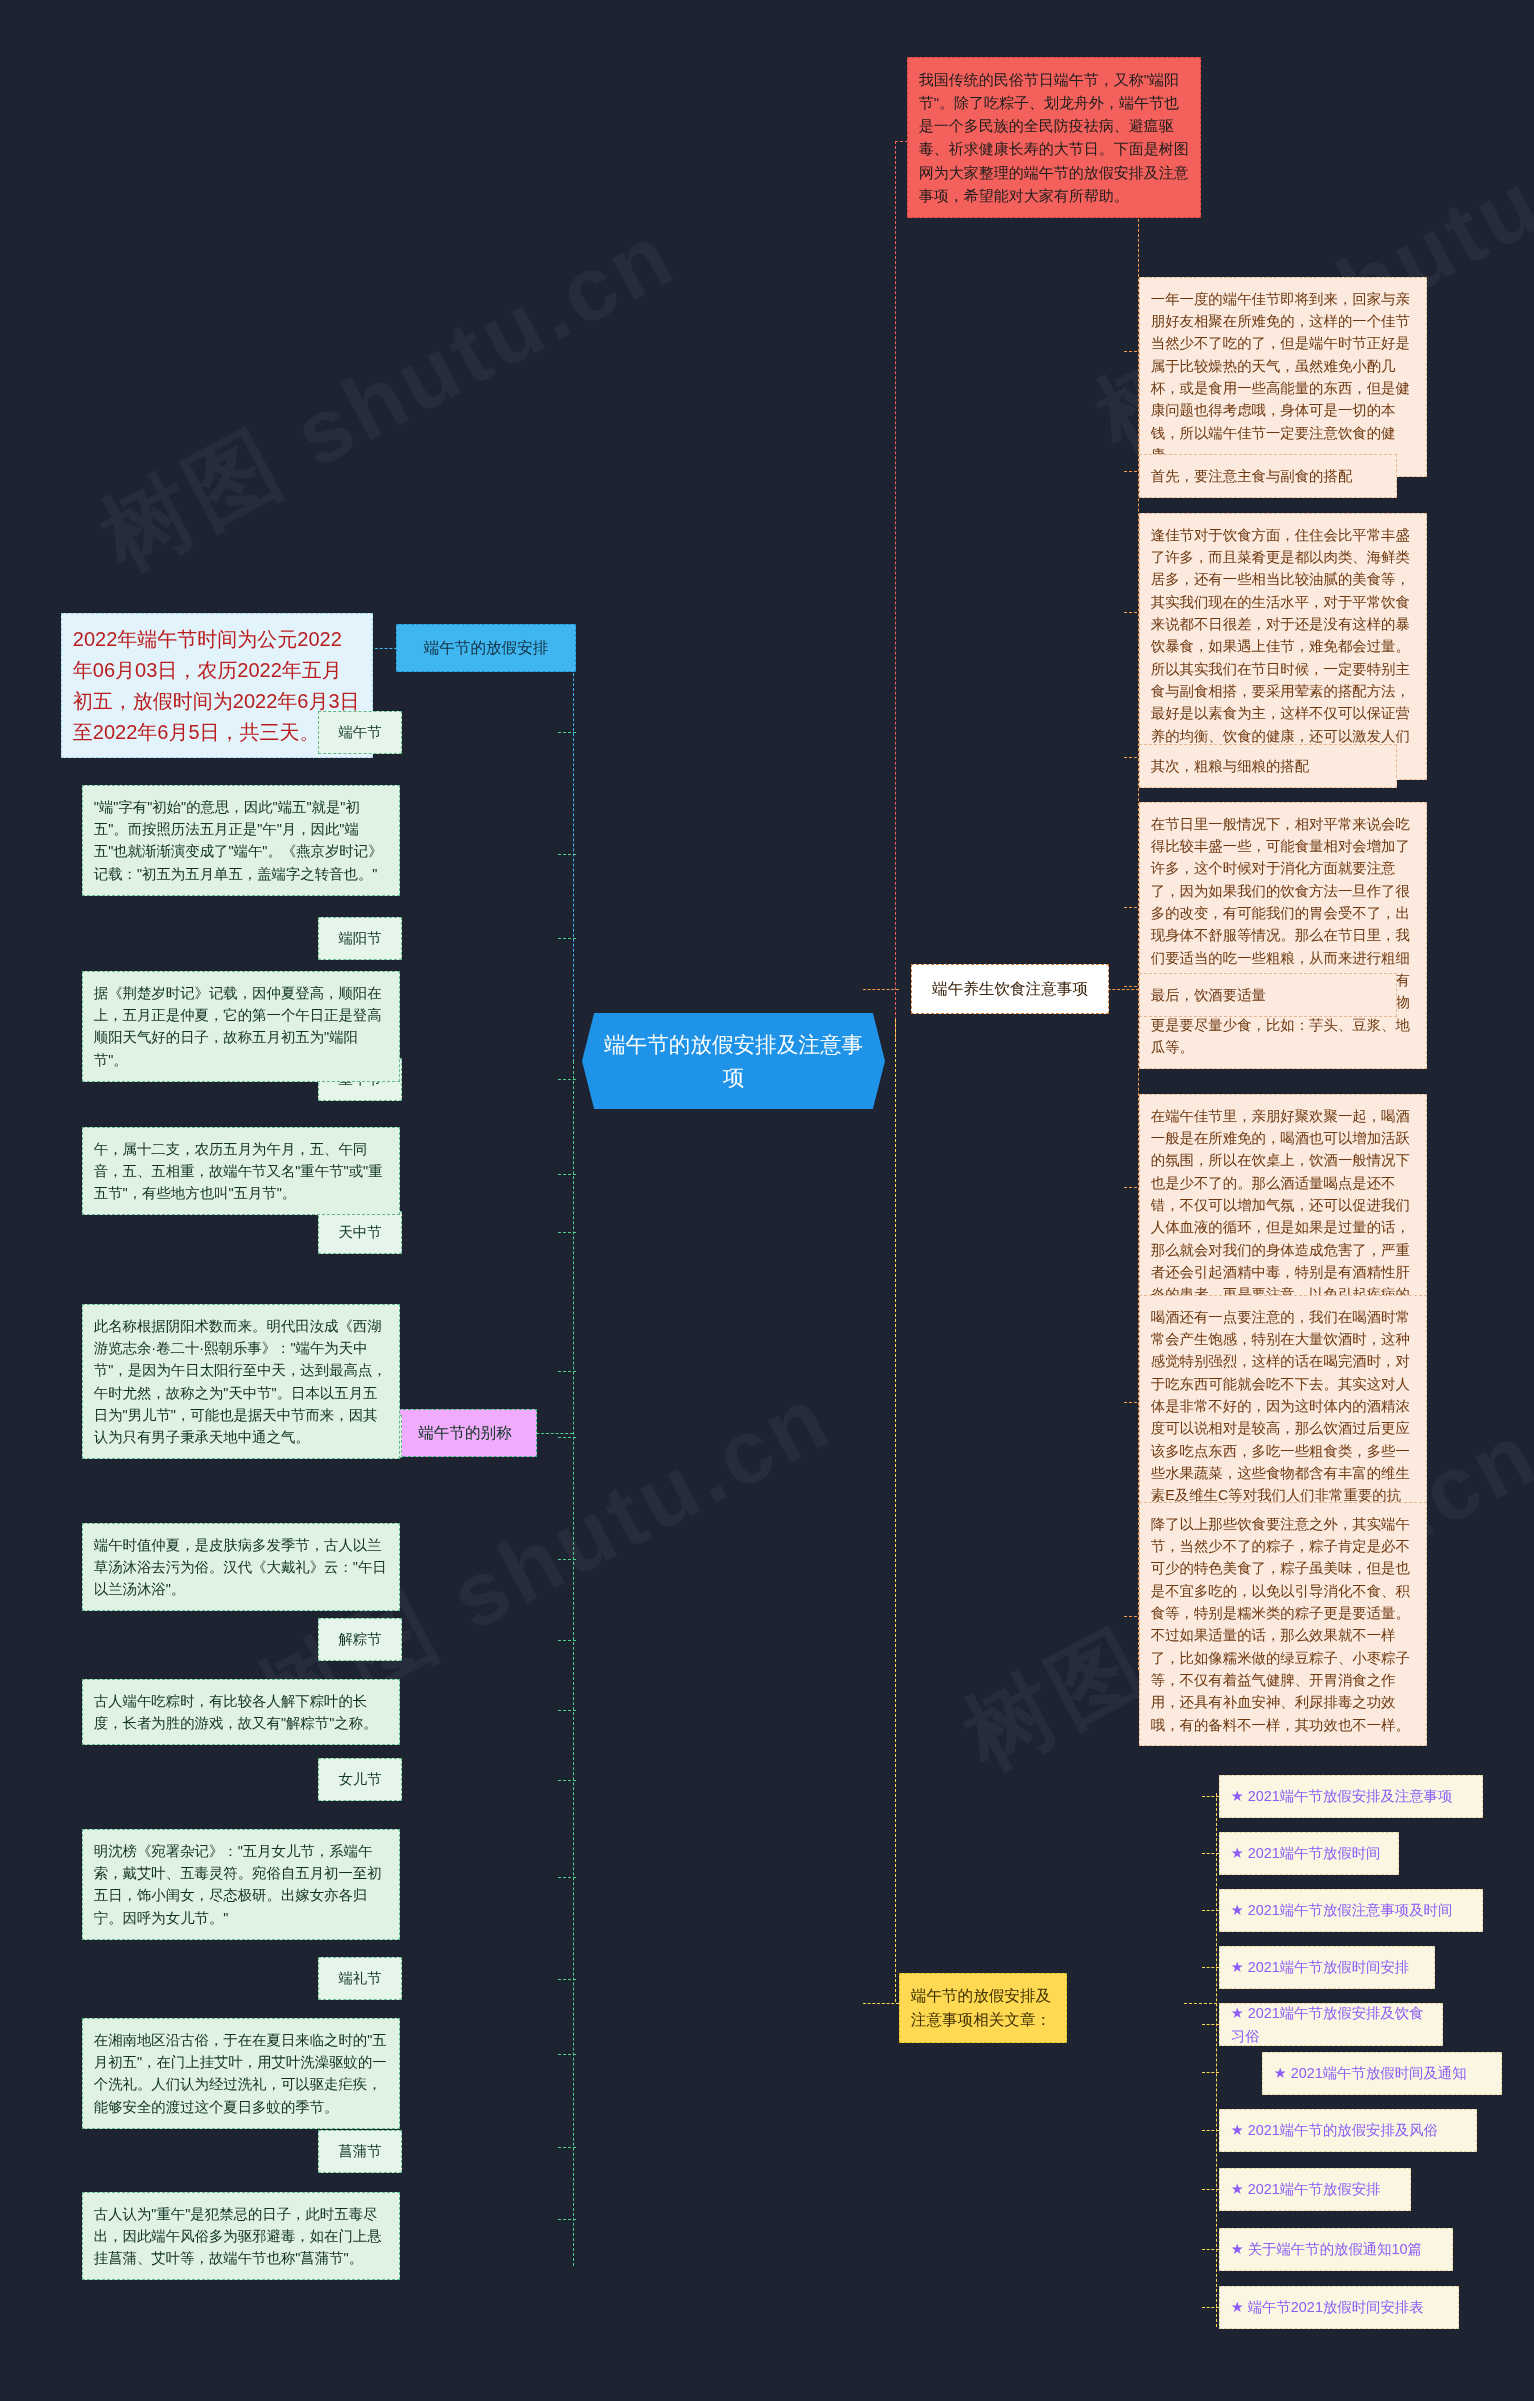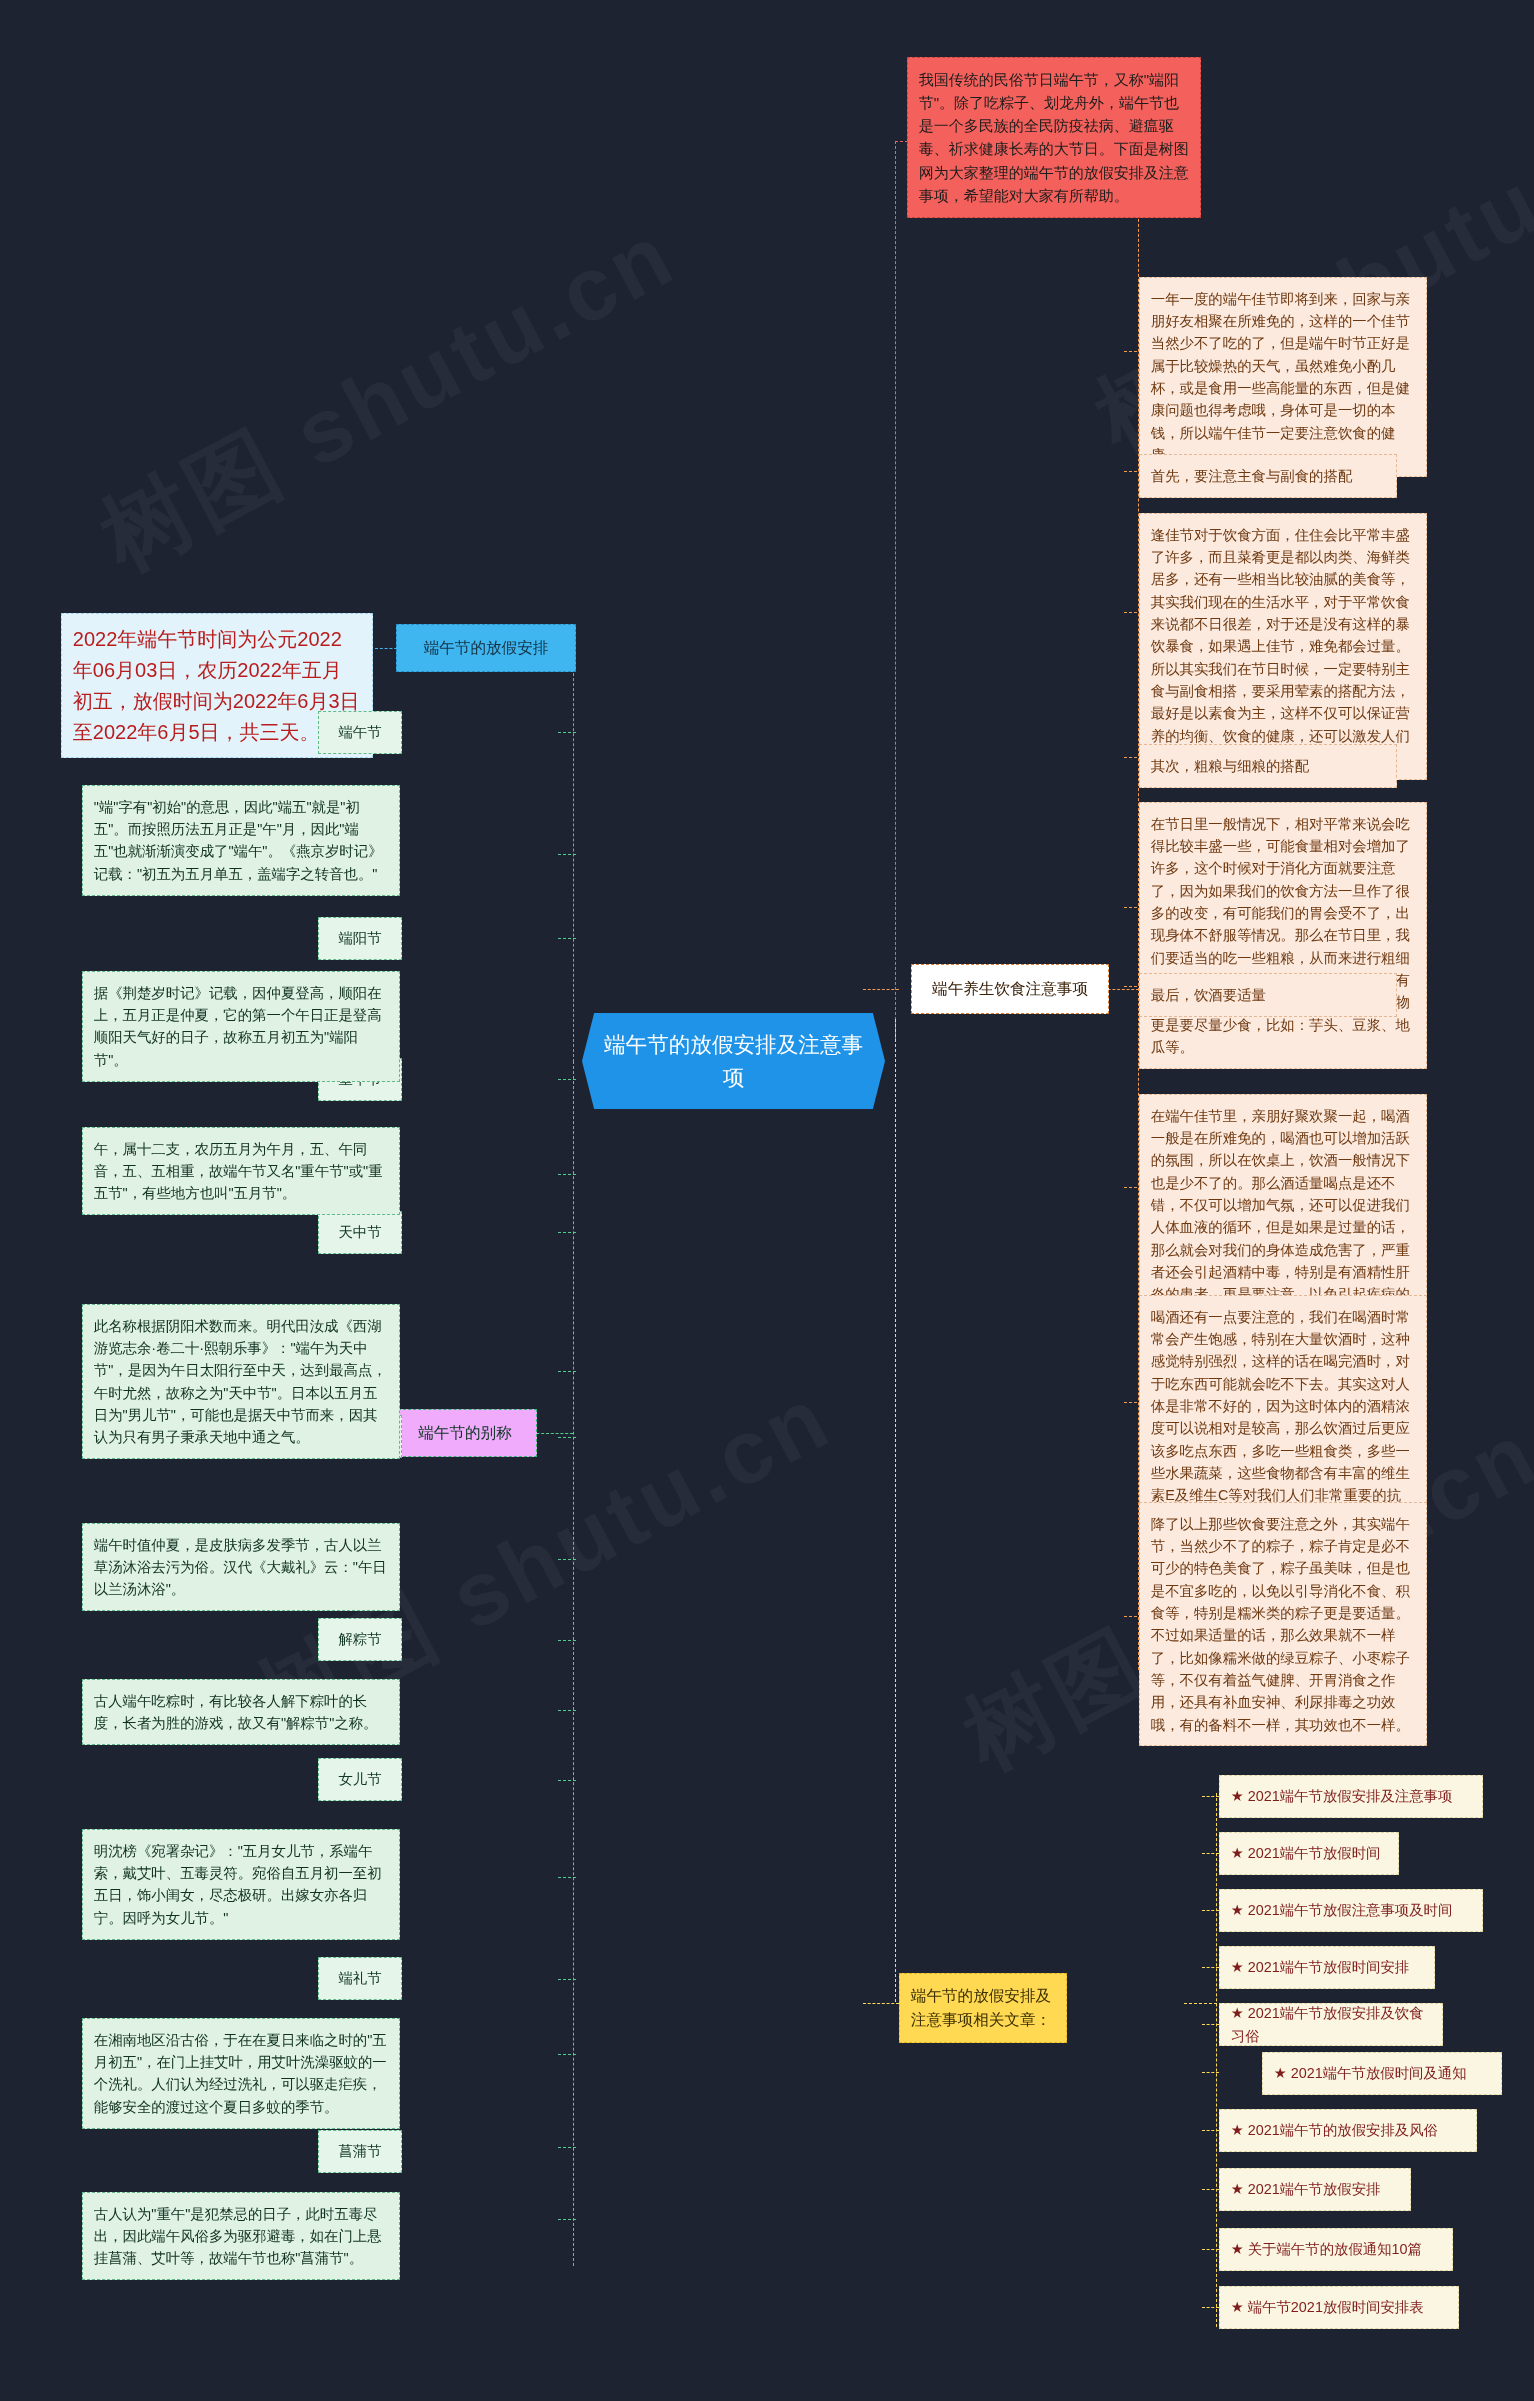--- a/index.html
+++ b/index.html
@@ -73,21 +73,21 @@
   }
   .n-orange-body {
     background: #fceade; border-color: #e4b894; color: #6d3810;
     font-size: 14.4px;
   }
   .n-yellow-head {
     background: #ffd952; border-color: #e0b920; color: #3d3000;
     font-size: 15.6px;
   }
   .n-yellow-leaf {
-    background: #fbf6e1; border-color: #ded5a3; color: #7f1d1d;
+    background: #fbf6e1; border-color: #ded5a3; color: #8b5cf6;
     font-size: 14.4px;
   }
   
   .ln { position: absolute; pointer-events: none; }
   .ln-v { border-left: 1.8px dashed; }
   .ln-h { border-top: 1.8px dashed; }
   .c-red    { border-color: #f4615c; }
   .c-blue   { border-color: #3fb6f0; }
   .c-green  { border-color: #4fcf8e; }
   .c-orange { border-color: #f79a4e; }

